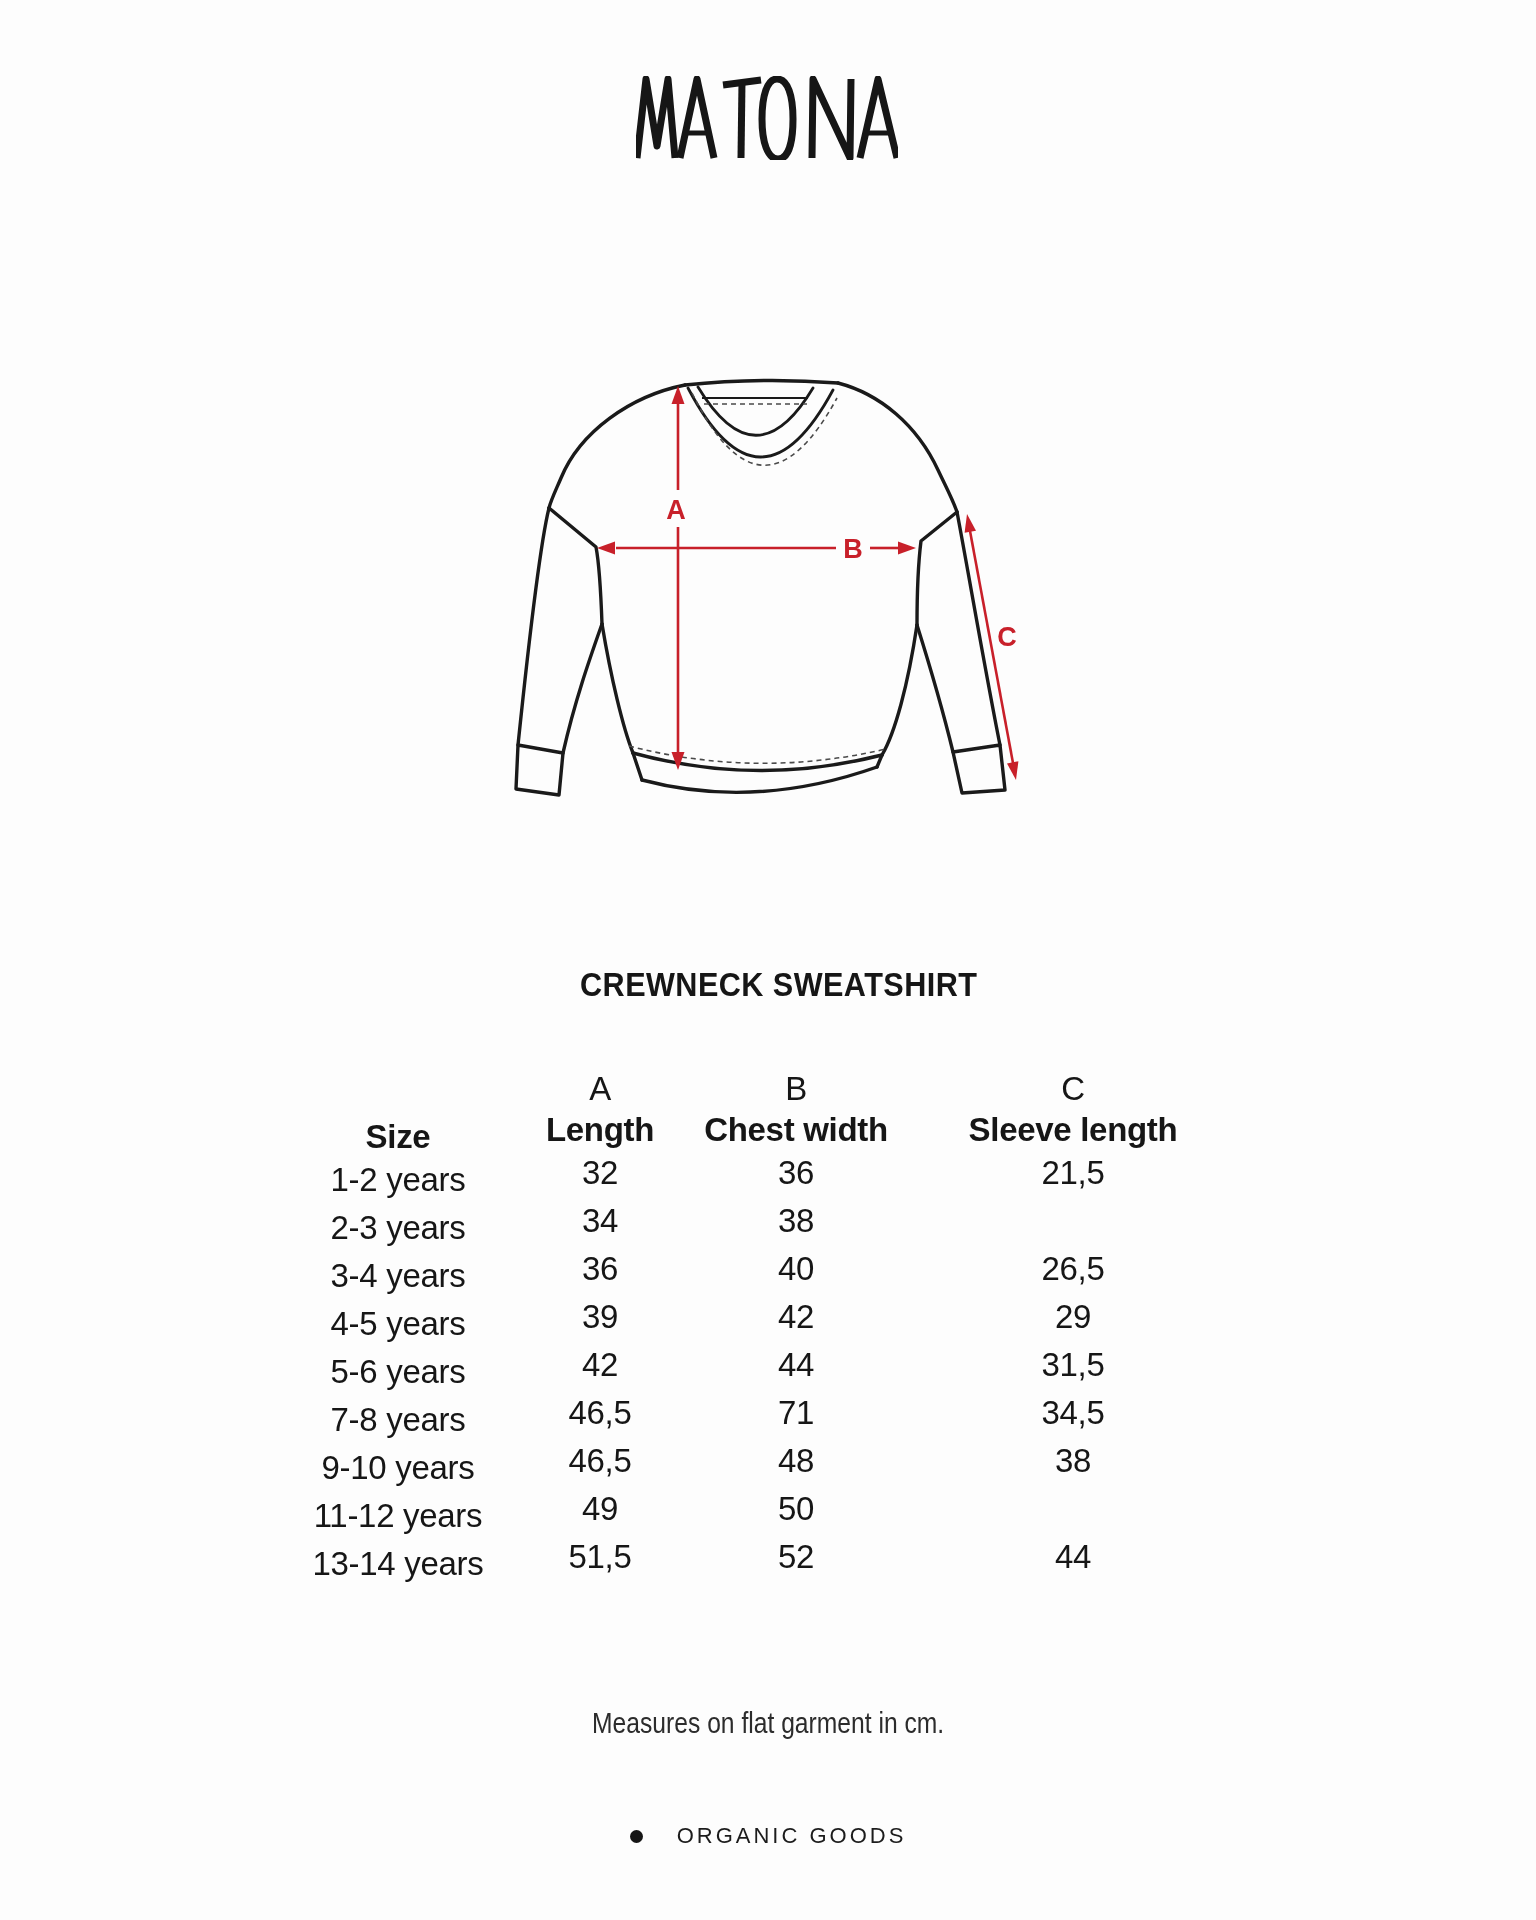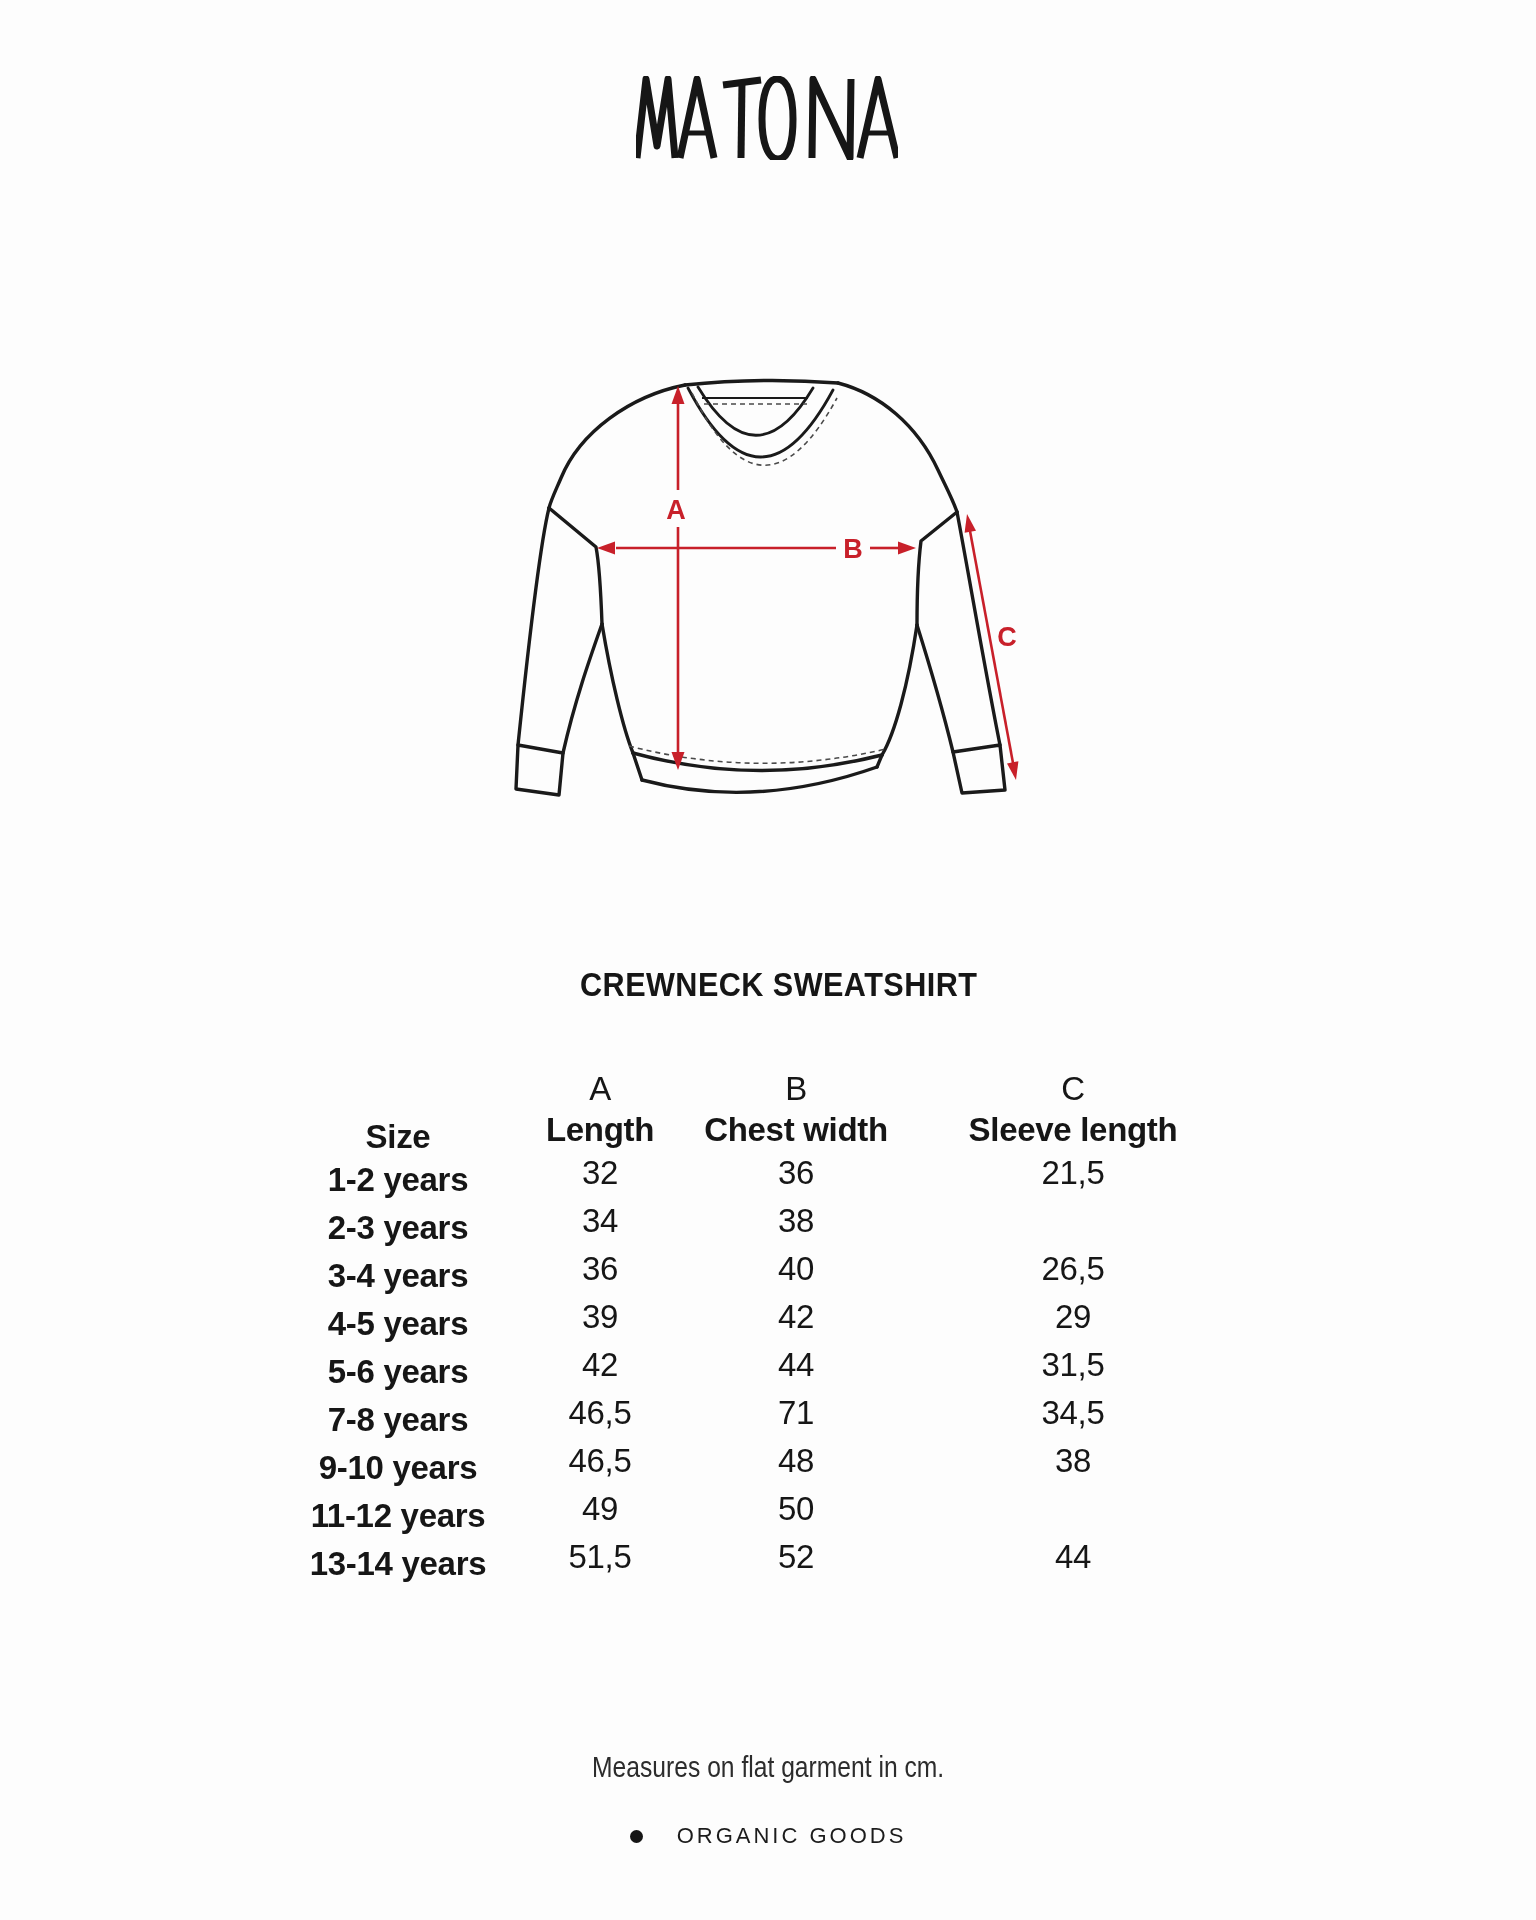--- a/index.html
+++ b/index.html
@@ -30,23 +30,23 @@
   .page-title { position: absolute; top: 967px; left: 11px; width: 1536px; text-align: center;
                 font-size: 34px; font-weight: 700; letter-spacing: 0.5px; line-height: 35px; }
   .page-title .squeeze { display: inline-block; transform: scaleX(0.9); transform-origin: 50% 50%; }
 
   .size-table { position: absolute; left: 280px; top: 1067px; width: 958px; font-size: 33px; letter-spacing: -0.3px; }
   .trow { display: flex; align-items: center; height: 48px; }
   .trow.letters { height: 44px; font-weight: 400; }
   .trow.headers { height: 38px; font-weight: 700; }
   .cell { display: flex; align-items: center; justify-content: center; text-align: center; }
   .c1 { width: 236px; margin-top: 13px; } .c2 { width: 168px; } .c3 { width: 224px; } .c4 { width: 330px; }
-  .size-cell { font-weight: 700; }
-
-  .note { position: absolute; top: 1752px; left: 0; width: 1536px; text-align: center;
+  .size-cell { font-weight: 400; }
+
+  .note { position: absolute; top: 1708px; left: 0; width: 1536px; text-align: center;
           font-size: 29px; line-height: 30px; color: #2c2c2c; }
   .note .squeeze { display: inline-block; transform: scaleX(0.85); transform-origin: 50% 50%; }
 
   .footer { position: absolute; top: 1823px; left: 0; width: 1536px; height: 26px;
             display: flex; align-items: center; justify-content: center; gap: 18px; }
   .footer-dot { width: 13px; height: 13px; border-radius: 50%; background: #161616; flex: 0 0 auto; }
   .footer-label { font-size: 22px; letter-spacing: 3px; color: #1c1c1c; white-space: nowrap; margin-left: 16px; }
 </style>
 </head>
 <body>

